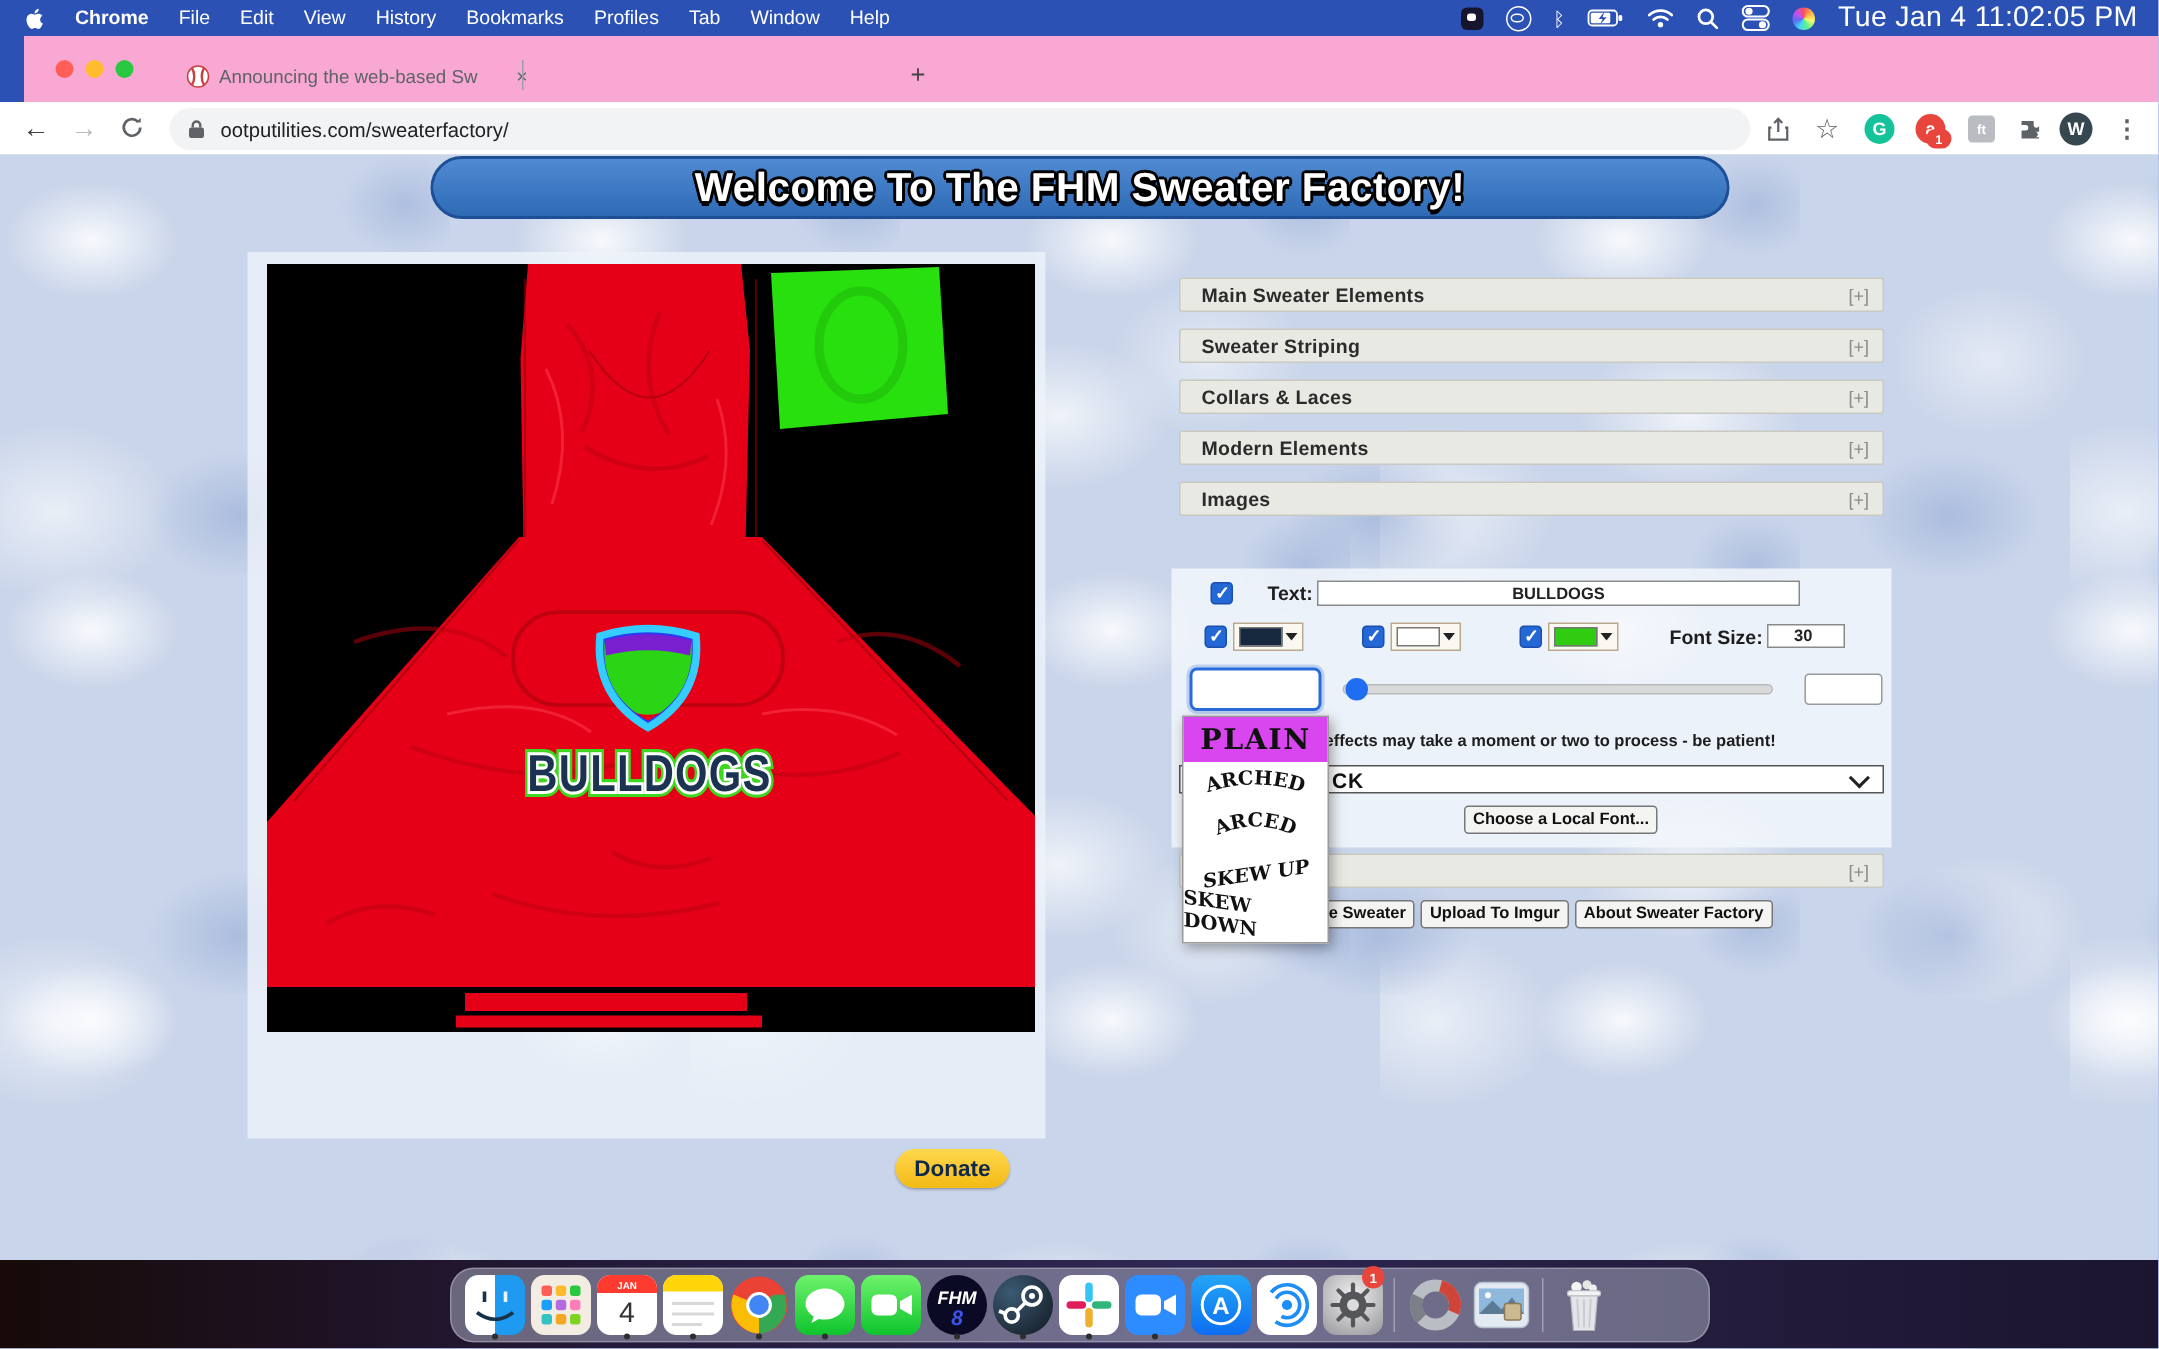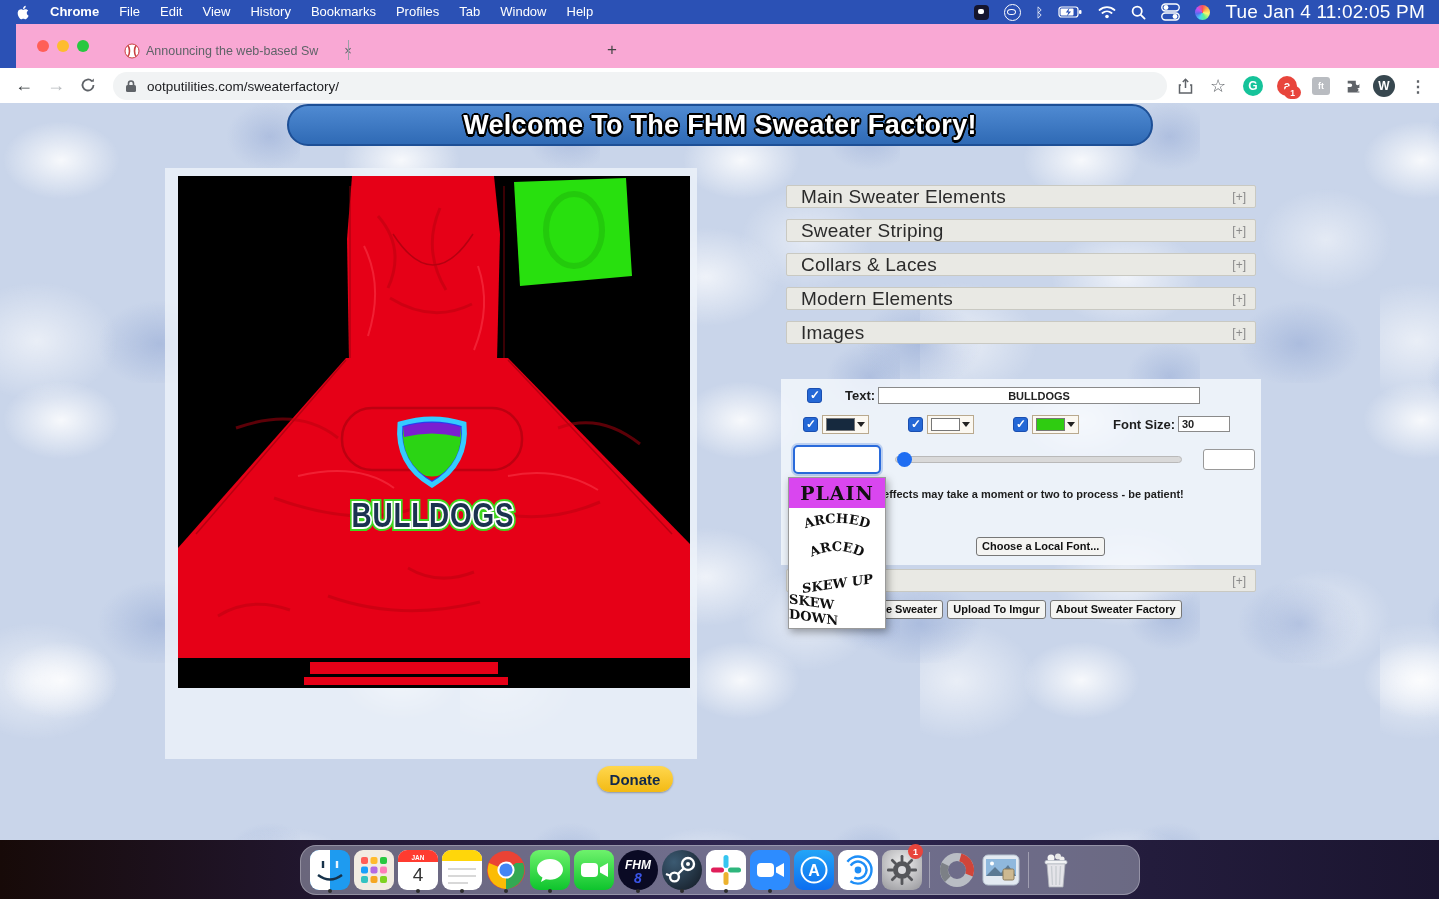--- a/index.html
+++ b/index.html
@@ -61,21 +61,21 @@
 text-shadow:2px 0 #000,-2px 0 #000,0 2px #000,0 -2px #000,1.5px 1.5px #000,-1.5px 1.5px #000,1.5px -1.5px #000,-1.5px -1.5px #000,0 3px #000}
 
 .jerseypanel{position:absolute;left:165px;top:65px;width:532px;height:591px;background:rgba(238,243,250,.78)}
 .jerseyimg{position:absolute;left:178px;top:73px;width:512px;height:512px}
 .donate{position:absolute;left:597px;top:663px;width:76px;height:26px;border-radius:13px;
 background:linear-gradient(#ffd74e,#f3ba14);display:flex;align-items:center;justify-content:center;
 color:#11284b;font-weight:bold;font-size:15px;box-shadow:0 1px 2px rgba(0,0,0,.3)}
 
 
 .secbar{position:absolute;left:786px;width:470px;height:23px;background:#e9e9e4;border:1px solid #c9c9c2;border-radius:2px;box-sizing:border-box;display:flex;align-items:center}
-.secbar .lbl{font-size:19px;font-weight:normal;color:#2b2b2b;padding-left:14px;letter-spacing:.2px}
+.secbar .lbl{font-size:13px;font-weight:bold;color:#2b2b2b;padding-left:14px;letter-spacing:.2px}
 .secbar .tog{margin-left:auto;padding-right:9px;font-size:12px;color:#8a8a8a}
 .texthead{position:absolute;left:786px;top:252px;width:470px;height:23px;background:#3e7cc7;border:1px solid #2c62a8;border-radius:2px;box-sizing:border-box;display:flex;align-items:center}
 .texthead .lbl{font-size:13px;font-weight:bold;color:#fff;padding-left:14px}
 .texthead .tog{margin-left:auto;padding-right:9px;font-size:12px;color:rgba(255,255,255,.75)}
 .textbody{position:absolute;left:781px;top:276px;width:480px;height:186px;background:rgba(244,248,253,.82)}
 
 .chk{position:absolute;width:15px;height:15px;border-radius:3px;background:#2468d6;border:1px solid #1a4fb0;box-sizing:border-box}
 .chk::after{content:"✓";position:absolute;left:2px;top:-1px;color:#fff;font-size:12px;font-weight:bold}
 .flbl{position:absolute;font-size:13px;font-weight:bold;color:#1d1d1d}
 .tinput{position:absolute;border:1px solid #8a8a8a;background:#fff;font-family:"Liberation Sans",sans-serif;font-size:11px;font-weight:bold;color:#222;box-sizing:border-box}
@@ -332,29 +332,33 @@
       <span class="swbox" style="left:927px;top:312px">
         <span class="swatch" style="background:#ffffff"></span>
           <span class="arr"></span>
       </span>
       <span class="chk" style="left:1013px;top:314px"></span>
       <span class="swbox" style="left:1032px;top:312px">
         <span class="swatch" style="background:#2fcc11"></span>
           <span class="arr"></span>
       </span>
       <span class="flbl" style="left:1113px;top:314px">Font Size:</span>
-      <input class="tinput" style="left: 1178px; top: 313px; width: 52px; height: 16px; padding-left: 3px;" value="30">
+      <input class="tinput" style="left: 1178px; top: 313px; width: 52px; height: 16px; padding-left: 17px;" value="30">
 
       <div class="fsel"></div>
       <div class="slider-track"></div>
       <div class="slider-thumb"></div>
       <input class="tinput" style="left: 1203px; top: 346px; width: 52px; height: 21px; border-radius: 3px; border-color: rgb(153, 153, 153);">
 
       <div class="notice">Text effects may take a moment or two to process - be patient!</div>
 
+      <div class="fontselect">
+        <span class="val">CK</span>
+        <span class="chev"></span>
+      </div>
 
       <button class="btn choosebtn">Choose a Local Font...</button>
 
       <div class="secbar" style="top:466px">
         <span class="lbl"></span>
         <span class="tog">[+]</span>
       </div>
 
       <div class="footbtns">
         <button class="btn">Save Sweater</button>

